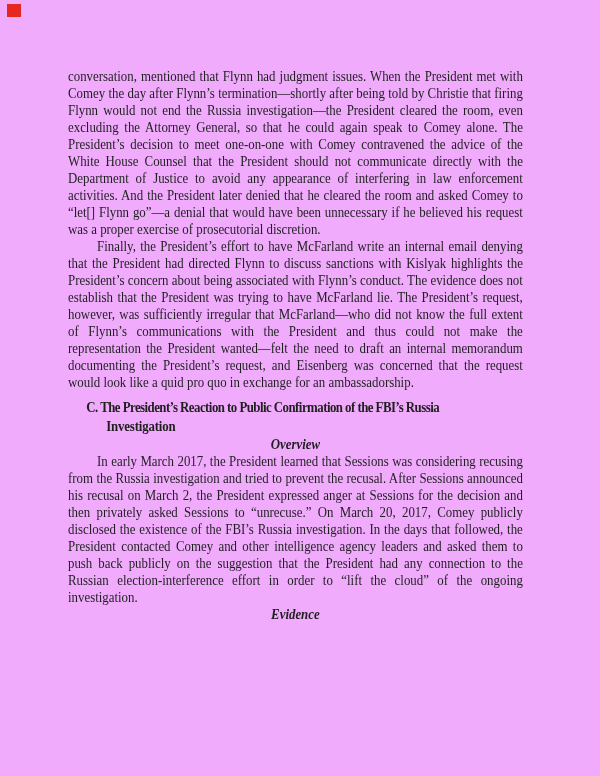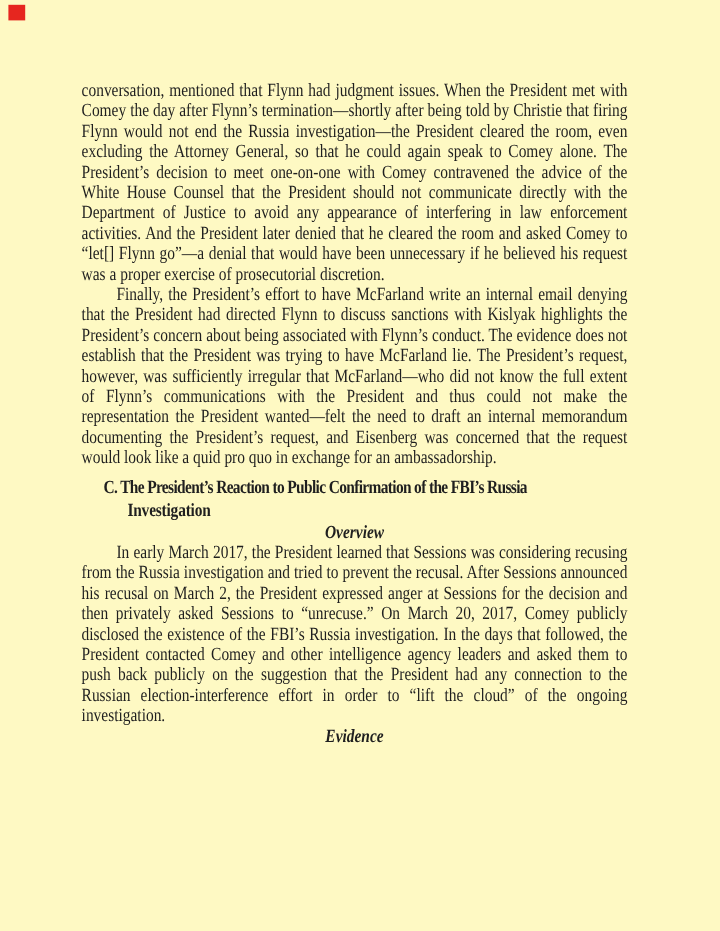--- a/index.html
+++ b/index.html
@@ -1,20 +1,20 @@
 <!DOCTYPE html>
 <html><head>
 <meta charset="utf-8">
 <style>
   html, body { margin: 0; padding: 0; background: #ffffff; }
   .page {
     position: relative;
     width: 600px;
     height: 776px;
-    background: #fef9c3;
+    background: #f0abfc;
     overflow: hidden;
     font-family: "Liberation Serif", "DejaVu Serif", serif;
   }
   .corner-marker {
     position: absolute;
     left: 7px;
     top: 4px;
     width: 14px;
     height: 13px;
     background: #e6261f; 

